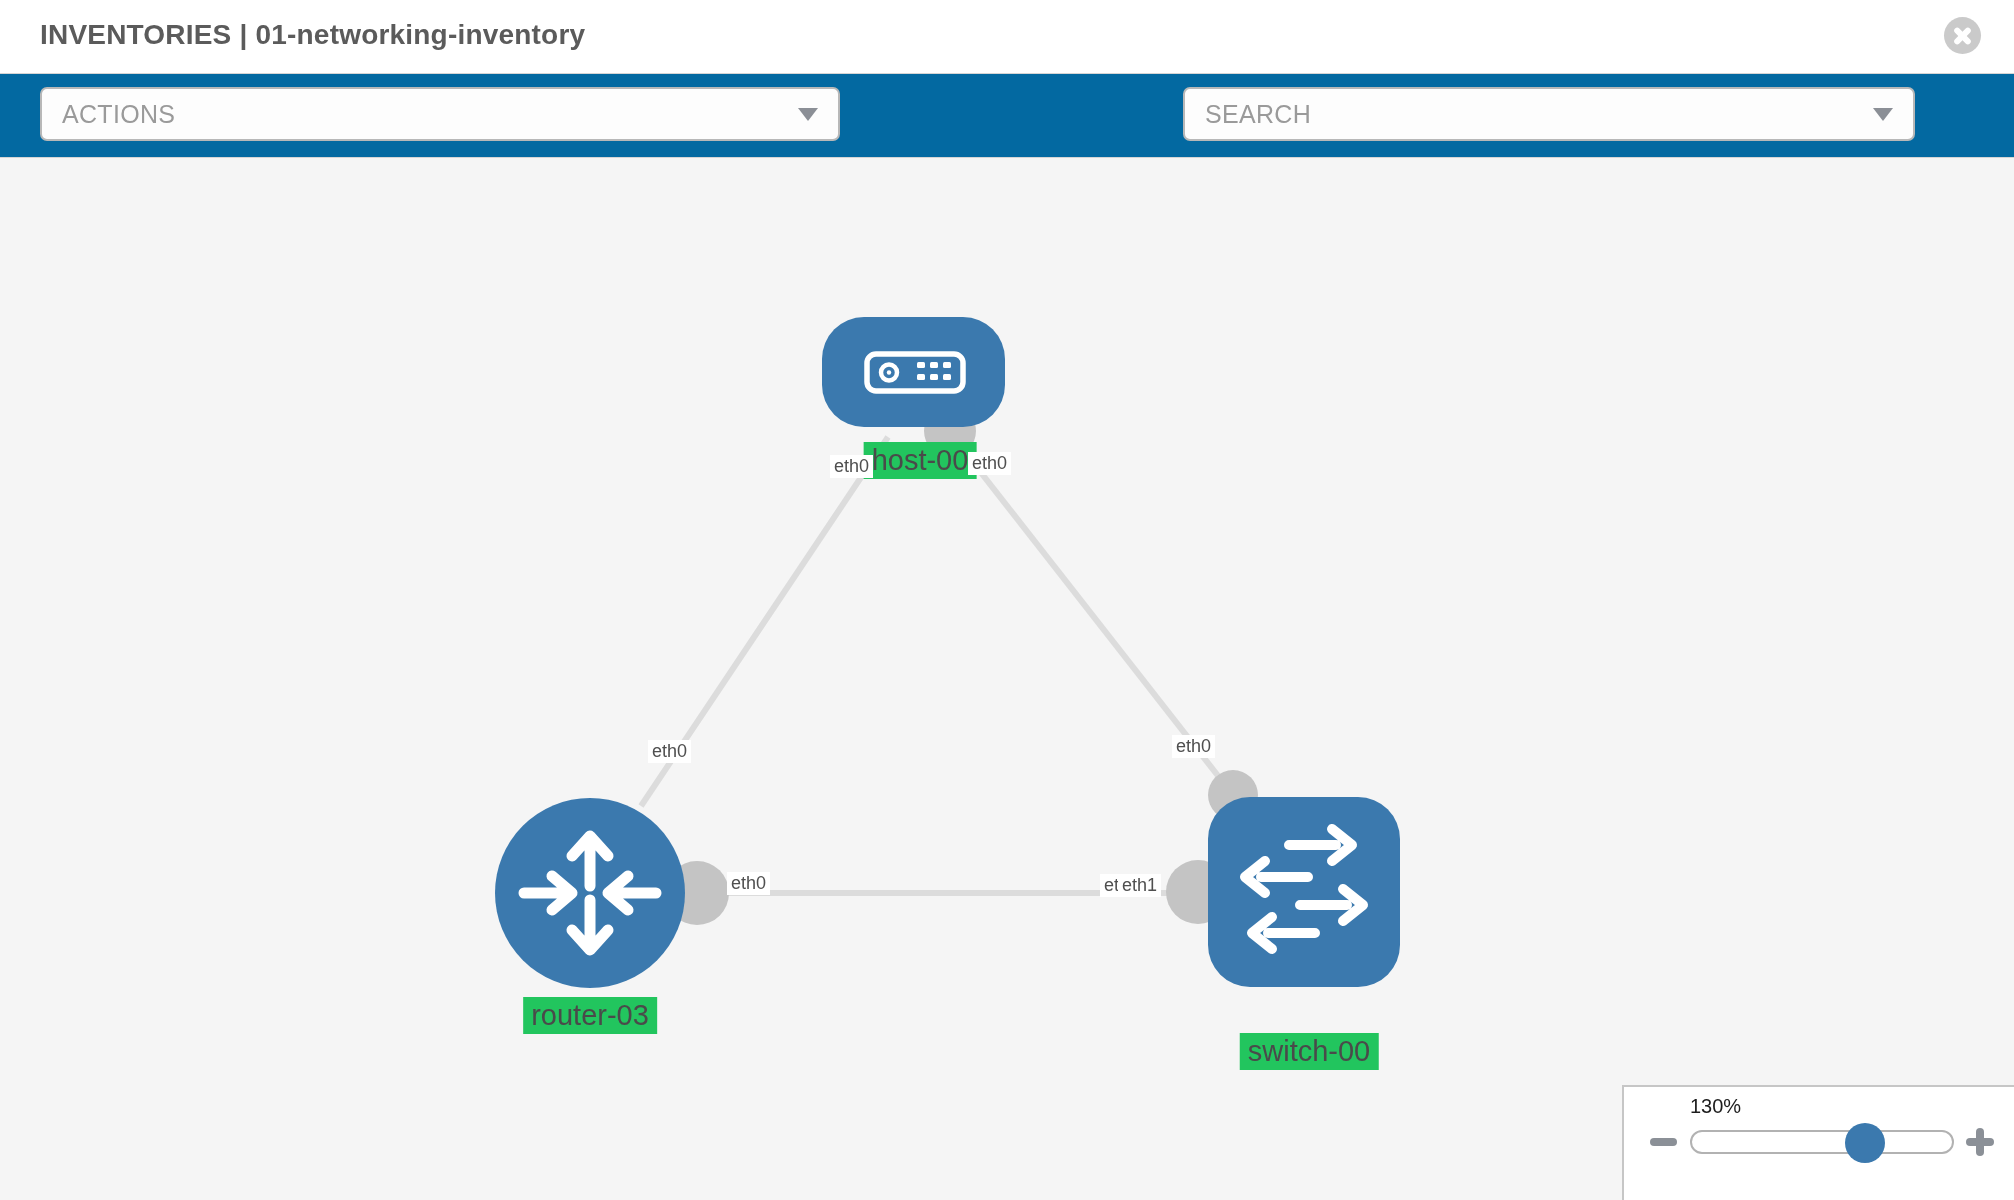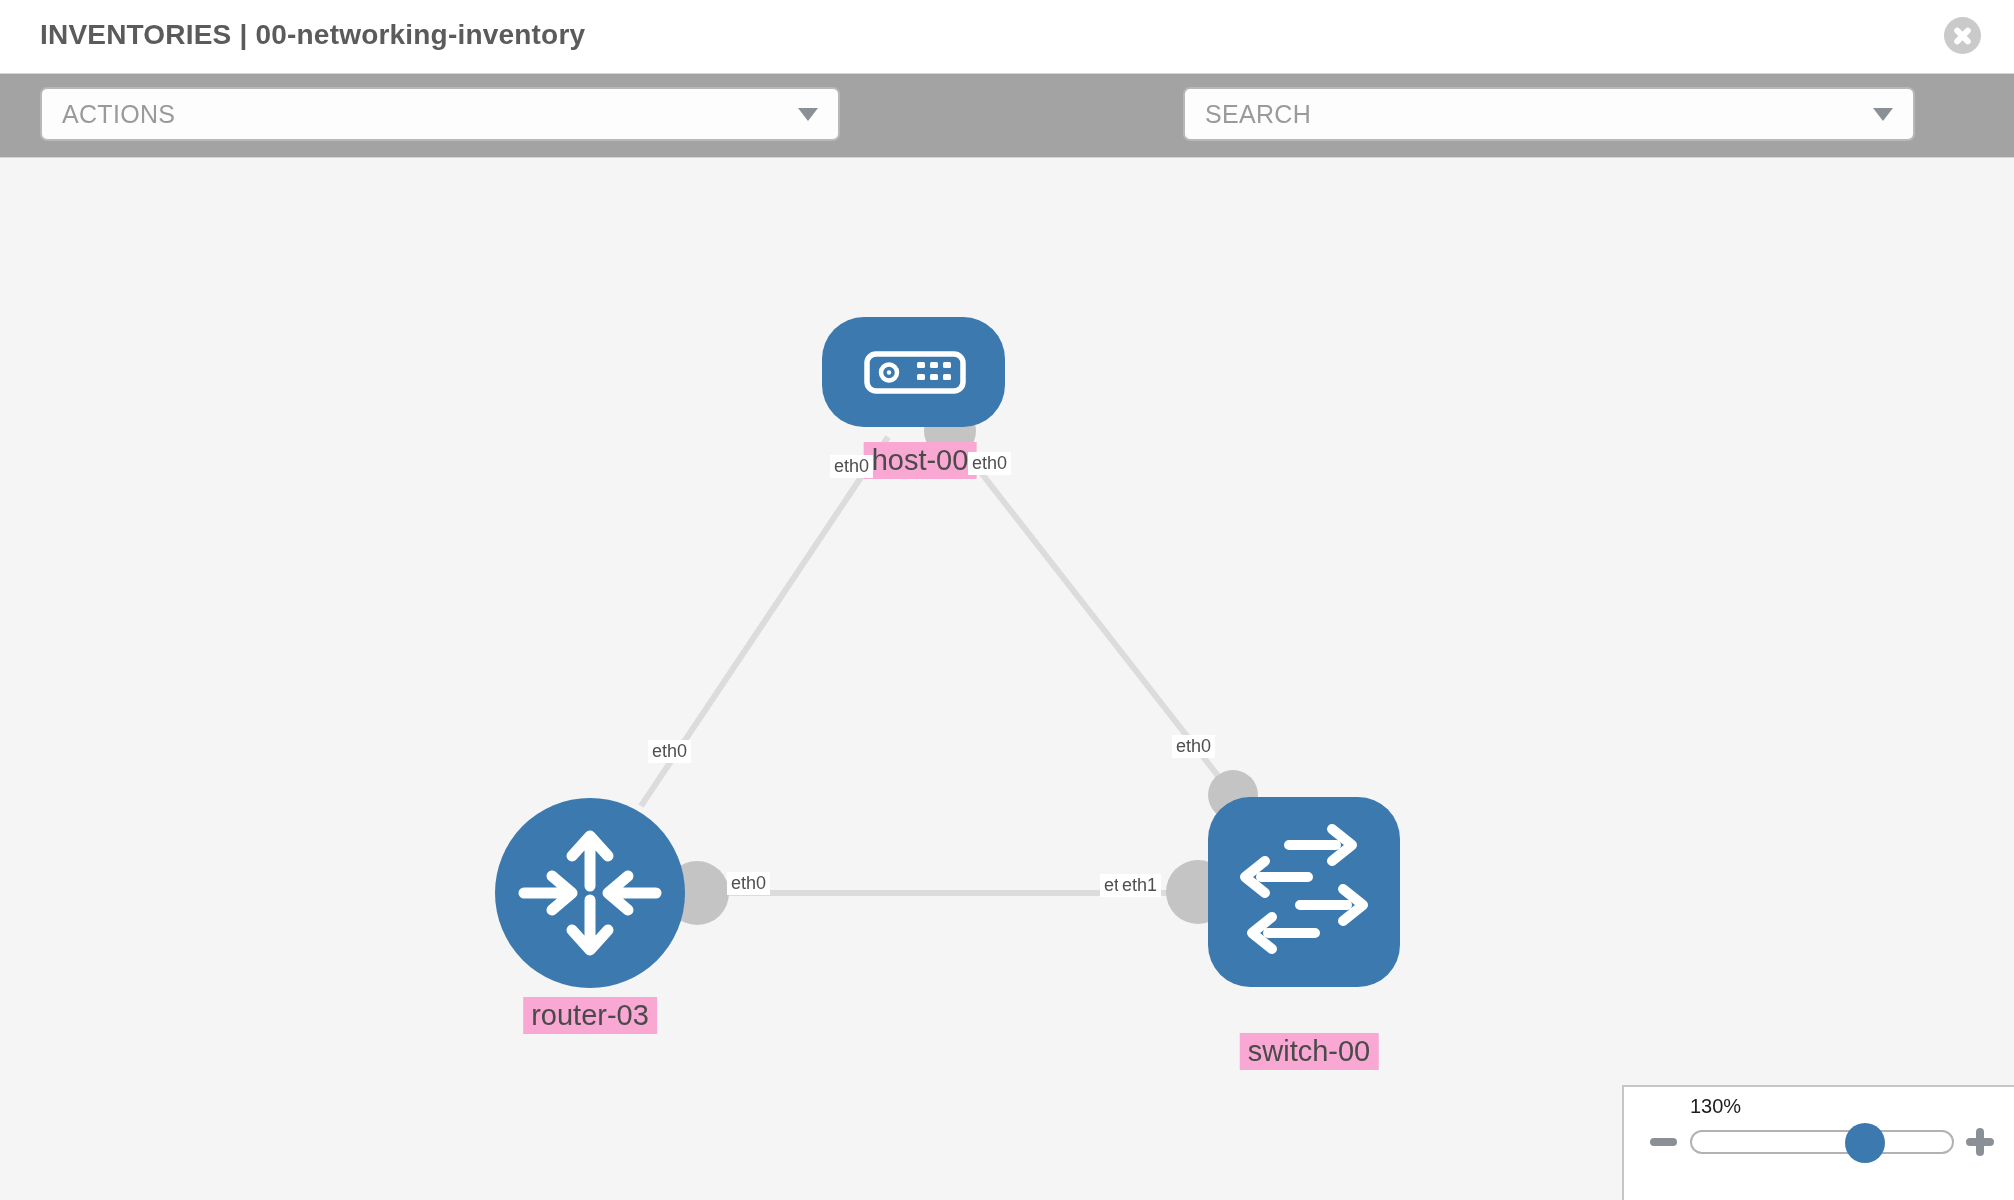--- a/index.html
+++ b/index.html
@@ -11,38 +11,38 @@
   
   .header{position:absolute;left:0;top:0;width:2014px;height:73px;background:#ffffff;border-bottom:1px solid #d5d5d5;}
   .page-title{position:absolute;left:40px;top:19px;font-size:28px;font-weight:bold;color:#5b5b5b;letter-spacing:.2px;}
   .close-btn{position:absolute;right:33px;top:17px;width:37px;height:37px;border-radius:50%;background:#cacaca;cursor:pointer;}
   .close-btn::before,.close-btn::after{
     content:"";position:absolute;left:8px;top:16px;width:21px;height:6px;border-radius:3px;background:#ffffff;
   }
   .close-btn::before{transform:rotate(45deg);}
   .close-btn::after{transform:rotate(-45deg);}
   
-  .toolbar{position:absolute;left:0;top:74px;width:2014px;height:83px;background:#a3a3a3;border-bottom:1px solid #d5d5d5;}
+  .toolbar{position:absolute;left:0;top:74px;width:2014px;height:83px;background:#0369a1;border-bottom:1px solid #d5d5d5;}
   .dropdown{
     position:absolute;top:13px;height:54px;background:#fdfdfd;border:2px solid #b8b8b8;border-radius:7px;
     display:flex;align-items:center;justify-content:space-between;padding:0 20px;box-sizing:border-box;cursor:pointer;
   }
   .dd-label{font-size:25px;color:#9a9a9a;letter-spacing:.3px;}
   .chevron{width:0;height:0;border-left:10px solid transparent;border-right:10px solid transparent;border-top:13px solid #8b8f96;}
   .dd-actions{left:40px;width:800px;}
   .dd-search{left:1183px;width:732px;}
   .tool-icon{position:absolute;top:91px;width:48px;height:48px;cursor:pointer;}
   .icon-wrench{left:1044px;}
   .icon-key{left:1106px;}
   
   .canvas{position:absolute;left:0;top:158px;width:2014px;height:1042px;background:#f5f5f5;}
   .graph{position:absolute;left:0;top:0;}
   
   .node-label{
-    position:absolute;transform:translateX(-50%);background:#f9a8d4;color:#4a4a4a;
+    position:absolute;transform:translateX(-50%);background:#22c55e;color:#4a4a4a;
     font-size:29px;padding:2px 8px;white-space:nowrap;
   }
   .if-label{
     position:absolute;background:#ffffff;color:#4f4f4f;font-size:18px;padding:1px 4px;white-space:nowrap;
   }
   
   .zoom-panel{
     position:absolute;left:1622px;top:1085px;width:392px;height:115px;background:#ffffff;
     border-left:2px solid #c6c6c6;border-top:2px solid #c6c6c6;box-sizing:border-box;
   }
@@ -56,21 +56,21 @@
   .zoom-plus{position:absolute;left:342px;top:41px;width:28px;height:28px;cursor:pointer;}
   .zoom-plus::before{content:"";position:absolute;left:0;top:10px;width:28px;height:8px;border-radius:4px;background:#8b9097;}
   .zoom-plus::after{content:"";position:absolute;left:10px;top:0;width:8px;height:28px;border-radius:4px;background:#8b9097;}
 </style>
 </head>
 <body>
 
 <div id="app">
 
   <div class="header">
-    <div class="page-title">INVENTORIES | 00-networking-inventory</div>
+    <div class="page-title">INVENTORIES | 01-networking-inventory</div>
     <div class="close-btn"></div>
   </div>
 
   <div class="toolbar">
     <div class="dropdown dd-actions">
       <span class="dd-label">ACTIONS</span>
       <span class="chevron"></span>
     </div>
 
     <svg class="tool-icon icon-wrench" viewBox="0 0 48 48">

